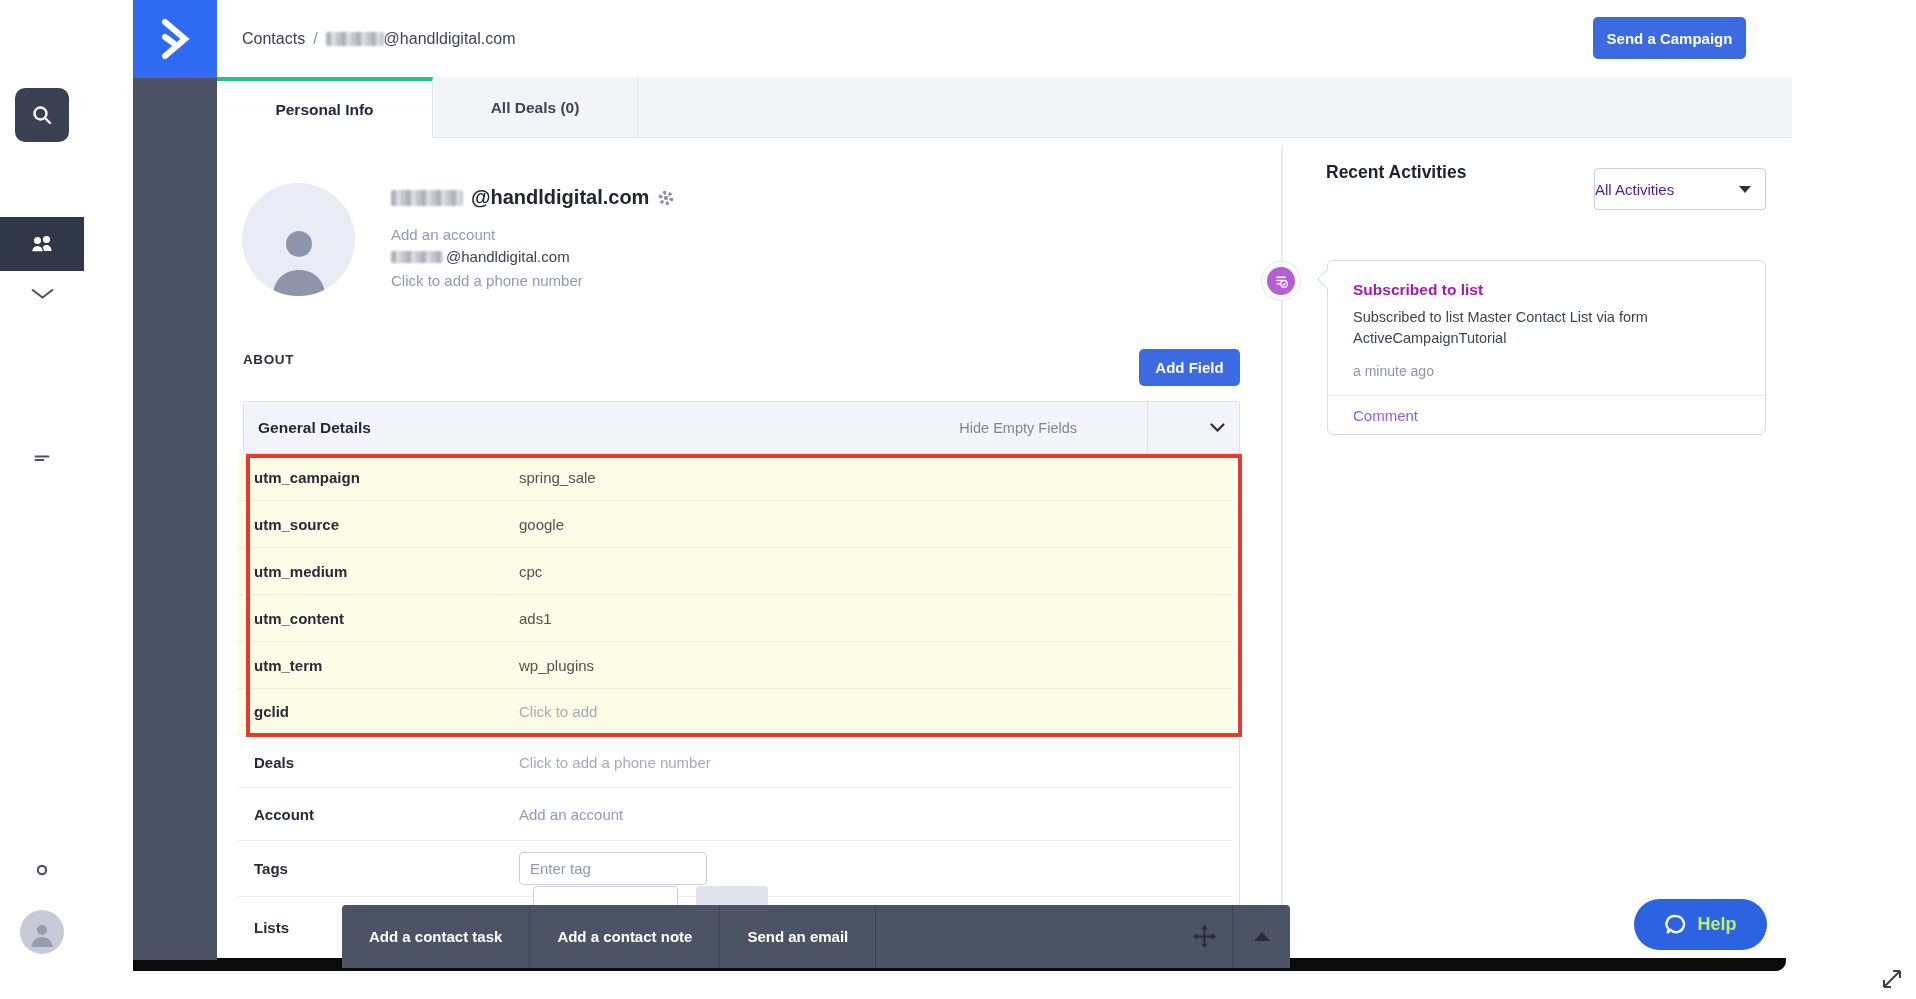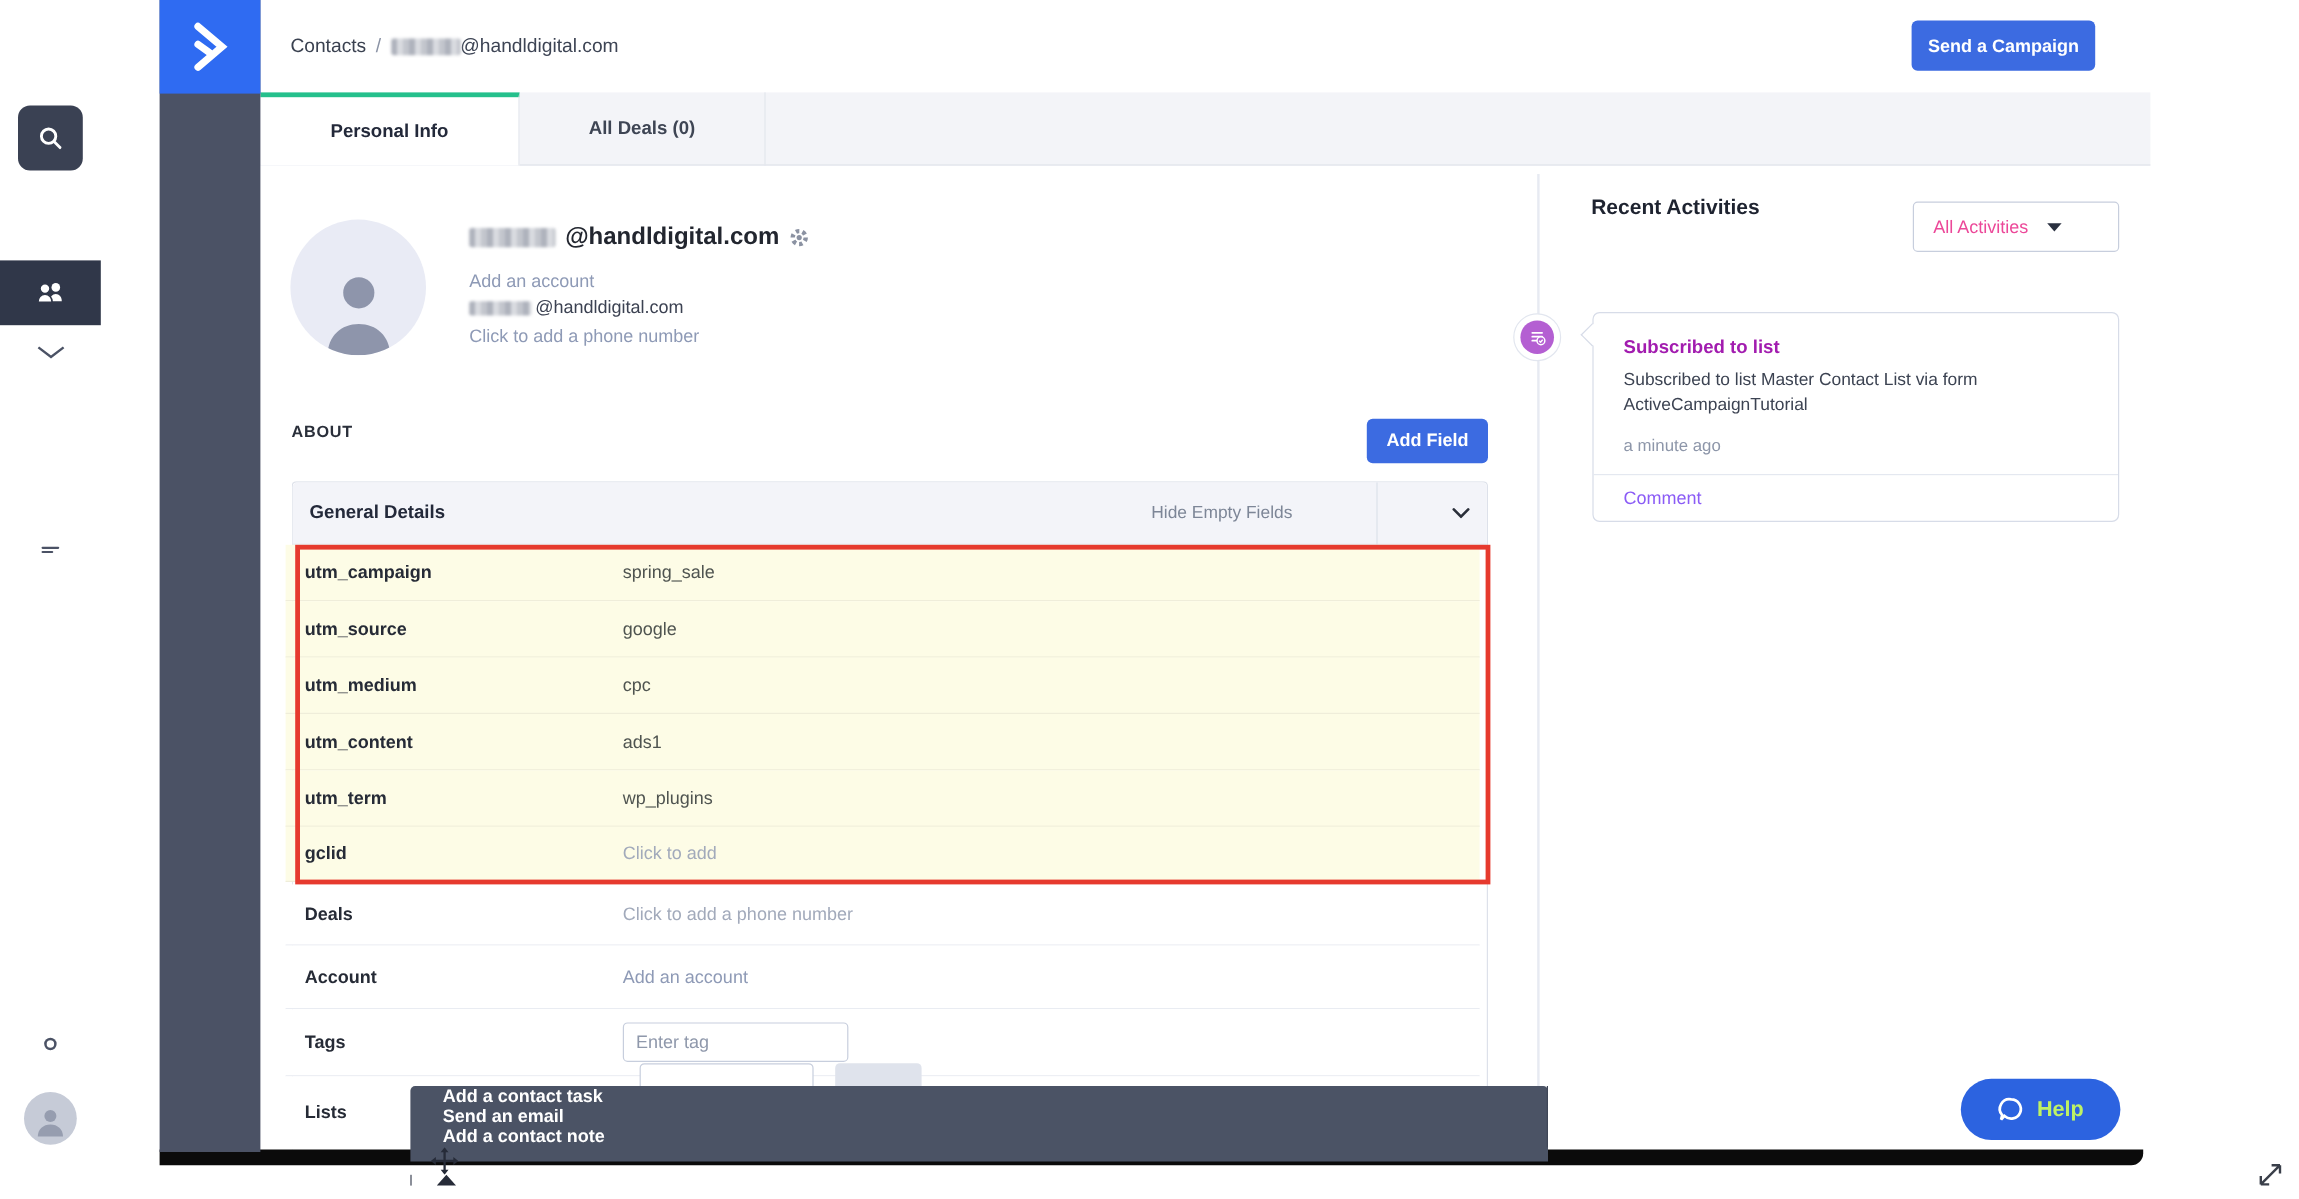--- a/index.html
+++ b/index.html
@@ -69,36 +69,36 @@
 
   
   .lists-box1 { left:533px; top:886px; width:145px; height:40px; background:#fff; border:1px solid #c7cedd; border-radius:4px; }
   .lists-box2 { left:696px; top:886px; width:72px; height:40px; background:#dfe3ec; border-radius:4px; }
 
   
   .timeline { left:1281px; top:145px; width:2px; height:760px; background:#e7eaf2; }
   .ra-head { left:1326px; top:162px; font-size:17.5px; font-weight:bold; color:#1e2330; }
   .ra-filter { left:1594px; top:168px; width:172px; height:42px; background:#fff; border:1px solid #c7cedd; border-radius:4px;
                display:flex; align-items:center; cursor:pointer; }
-  .ra-filter span { margin-left:16px; font-size:15px; color:#ec4899; }
+  .ra-filter span { font-size:15px; color:#4c1d95; }
   .caret-down { margin-left:auto; margin-right:14px; width:0; height:0; border-left:6px solid transparent; border-right:6px solid transparent; border-top:7px solid #2a3040; }
   .tl-avatar { left:1261px; top:261px; width:40px; height:40px; background:#fff; border:1px solid #e2e6ef; border-radius:50%;
                display:flex; align-items:center; justify-content:center; z-index:2; }
   .tl-avatar-inner { width:28px; height:28px; border-radius:50%; background:#b45fd2; display:flex; align-items:center; justify-content:center; }
   .act-card { left:1327px; top:260px; width:439px; height:175px; background:#fff; border:1px solid #d7dce8; border-radius:6px; }
   .card-notch { left:1320px; top:272px; width:14px; height:14px; background:#fff; border-left:1px solid #d7dce8; border-bottom:1px solid #d7dce8; transform:rotate(45deg); z-index:1; }
   .card-title { position:absolute; left:25px; top:20px; font-weight:bold; font-size:15.5px; color:#a21caf; }
   .card-body { position:absolute; left:25px; top:46px; width:360px; font-size:14.5px; line-height:1.45; color:#3c4352; }
   .card-time { position:absolute; left:25px; top:102px; font-size:14px; color:#8d96a9; }
   .card-foot { position:absolute; left:0; bottom:0; width:100%; height:39px; border-top:1px solid #e4e8f0; display:flex; align-items:center; cursor:text; }
   .card-foot span { margin-left:25px; font-size:15px; color:#8b5cf6; }
 
   
   .action-bar { left:342px; top:905px; width:948px; height:63px; background:#4b5365; border-radius:4px 4px 0 0;
-                display:flex; align-items:stretch; z-index:6;flex-direction:column; }
+                display:flex; align-items:stretch; z-index:6; }
   .ab-btn { padding:0 27px; display:flex; align-items:center; color:#fff; font-weight:bold; font-size:15px; cursor:pointer; border-right:1px solid #3f4657; }
   .ab-spacer { flex:1; }
   .ab-move { width:56px; display:flex; align-items:center; justify-content:center; cursor:grab; }
   .ab-collapse { width:58px; border-left:1px solid #3f4657; display:flex; align-items:center; justify-content:center; cursor:pointer; }
   .tri-up { width:0; height:0; border-left:8px solid transparent; border-right:8px solid transparent; border-bottom:9px solid #262b38; }
 
   
   .black-strip { left:133px; top:958px; width:1653px; height:13px; background:#0b0b0b; border-radius:0 0 10px 0; z-index:4; }
   .help-pill { left:1634px; top:899px; width:133px; height:51px; background:#2c63e0; border-radius:26px;
                display:flex; align-items:center; justify-content:center; gap:9px; cursor:pointer; z-index:7; }
@@ -328,22 +328,22 @@
     <div class="card-title">Subscribed to list</div>
     <div class="card-body">Subscribed to list Master Contact List via form ActiveCampaignTutorial</div>
     <div class="card-time">a minute ago</div>
     <div class="card-foot">
       <span>Comment</span>
     </div>
   </div>
 
   <div class="abs action-bar">
     <div class="ab-btn">Add a contact task</div>
+    <div class="ab-btn">Add a contact note</div>
     <div class="ab-btn">Send an email</div>
-    <div class="ab-btn">Add a contact note</div>
     <div class="ab-spacer"></div>
     <div class="ab-move">
       <svg width="23" height="23" viewBox="0 0 24 24">
           <path d="M12 3v18M3 12h18" stroke="#262b38" stroke-width="2"></path>
           <path d="M12 0l-3.4 4.4h6.8zM12 24l-3.4-4.4h6.8zM0 12l4.4-3.4v6.8zM24 12l-4.4-3.4v6.8z" fill="#262b38"></path>
         </svg>
     </div>
     <div class="ab-collapse">
       <span class="tri-up"></span>
     </div>

